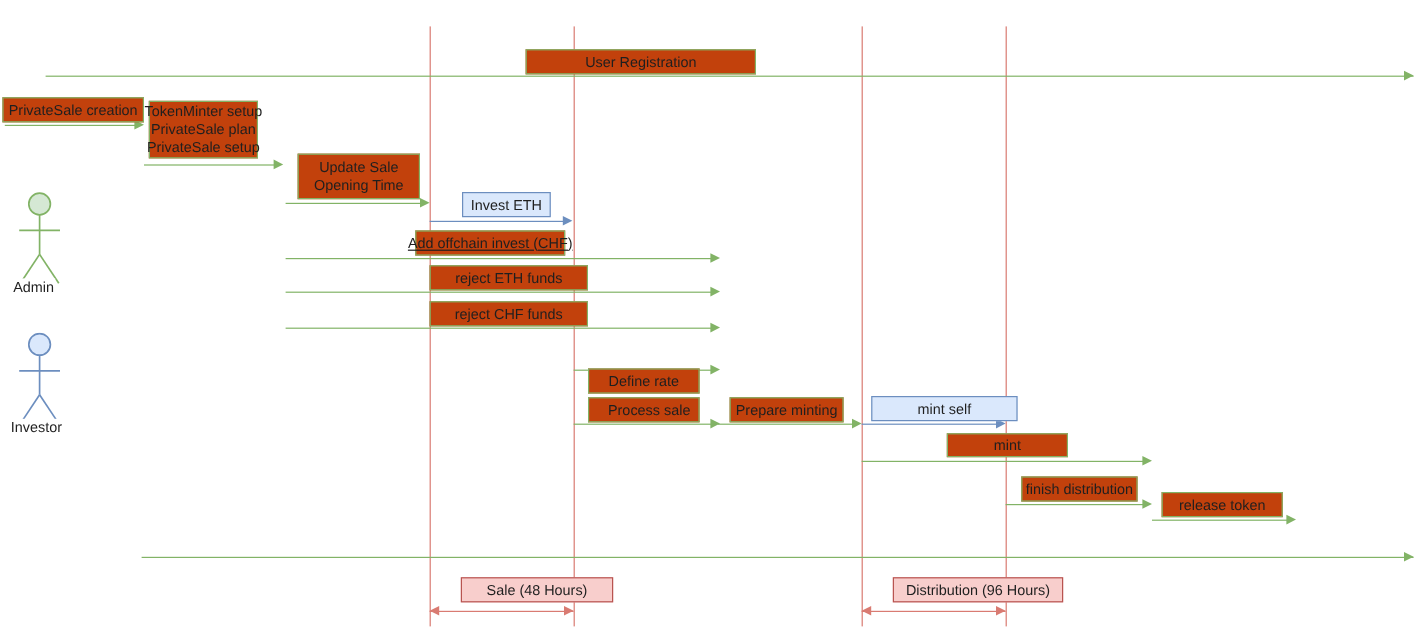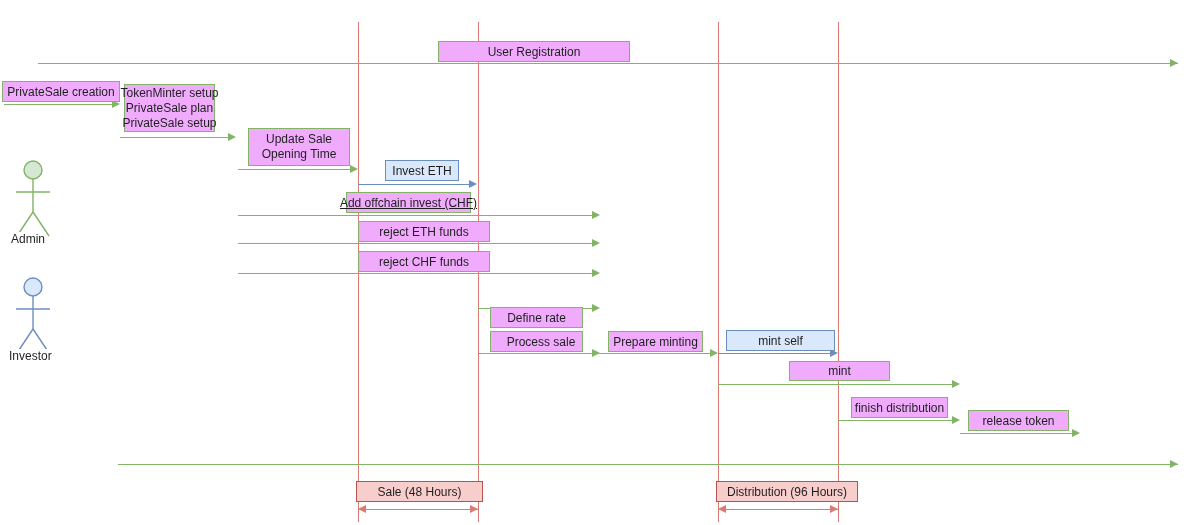--- a/index.html
+++ b/index.html
@@ -13,38 +13,39 @@
     height: 525px;
     background: #ffffff;
     font-family: "Liberation Sans", sans-serif;
     overflow: hidden;
   }
   
   .msg-box {
     position: absolute;
     box-sizing: border-box;
     border: 1px solid #82b366;
-    background: #f0abfc;
+    background: #c2410c;
     color: #1f1f1f;
     font-size: 12px;
     line-height: 14px;
     text-align: center;
     display: flex;
     align-items: center;
     justify-content: center;
     white-space: pre;
     padding: 1px 4px;
   }
   .msg-box.blue {
     border-color: #6c8ebf;
     background: #dae8fc;
   }
   .msg-box.pink {
     border-color: #b85450;
     background: #f8cecc;
+    margin-left: 28px;
   }
   .lifeline {
     position: absolute;
     width: 1px;
     background: #d97b72;
   }
   .hline {
     position: absolute;
     height: 1px;
     background: #82b366;
@@ -154,21 +155,21 @@
   <div class="hline" style="left:478px; top:353px; width:115px;"></div>
   <div class="arrow-r" style="left:592px; top:349px;"></div>
   <div class="msg-box" style="left:490px; top:331px; width:93px; height:21px;padding-left:13px;">Process sale</div>
 
   <div class="hline" style="left:598px; top:353px; width:113px;"></div>
   <div class="arrow-r" style="left:710px; top:349px;"></div>
   <div class="msg-box" style="left:608px; top:331px; width:95px; height:21px;">Prepare minting</div>
 
   <div class="hline blue" style="left:718px; top:353px; width:113px;"></div>
   <div class="arrow-r blue" style="left:830px; top:349px;"></div>
-  <div class="msg-box blue" style="left:726px; top:330px; width:109px; height:21px;">mint self</div>
+  <div class="msg-box blue" style="left:726px; top:330px; width:122px; height:21px;">mint self</div>
 
   <div class="hline" style="left:718px; top:384px; width:235px;"></div>
   <div class="arrow-r" style="left:952px; top:380px;"></div>
   <div class="msg-box" style="left:789px; top:361px; width:101px; height:20px;">mint</div>
 
   <div class="hline" style="left:838px; top:420px; width:115px;"></div>
   <div class="arrow-r" style="left:952px; top:416px;"></div>
   <div class="msg-box" style="left:851px; top:397px; width:97px; height:21px;">finish distribution</div>
 
   <div class="hline" style="left:960px; top:433px; width:113px;"></div>

